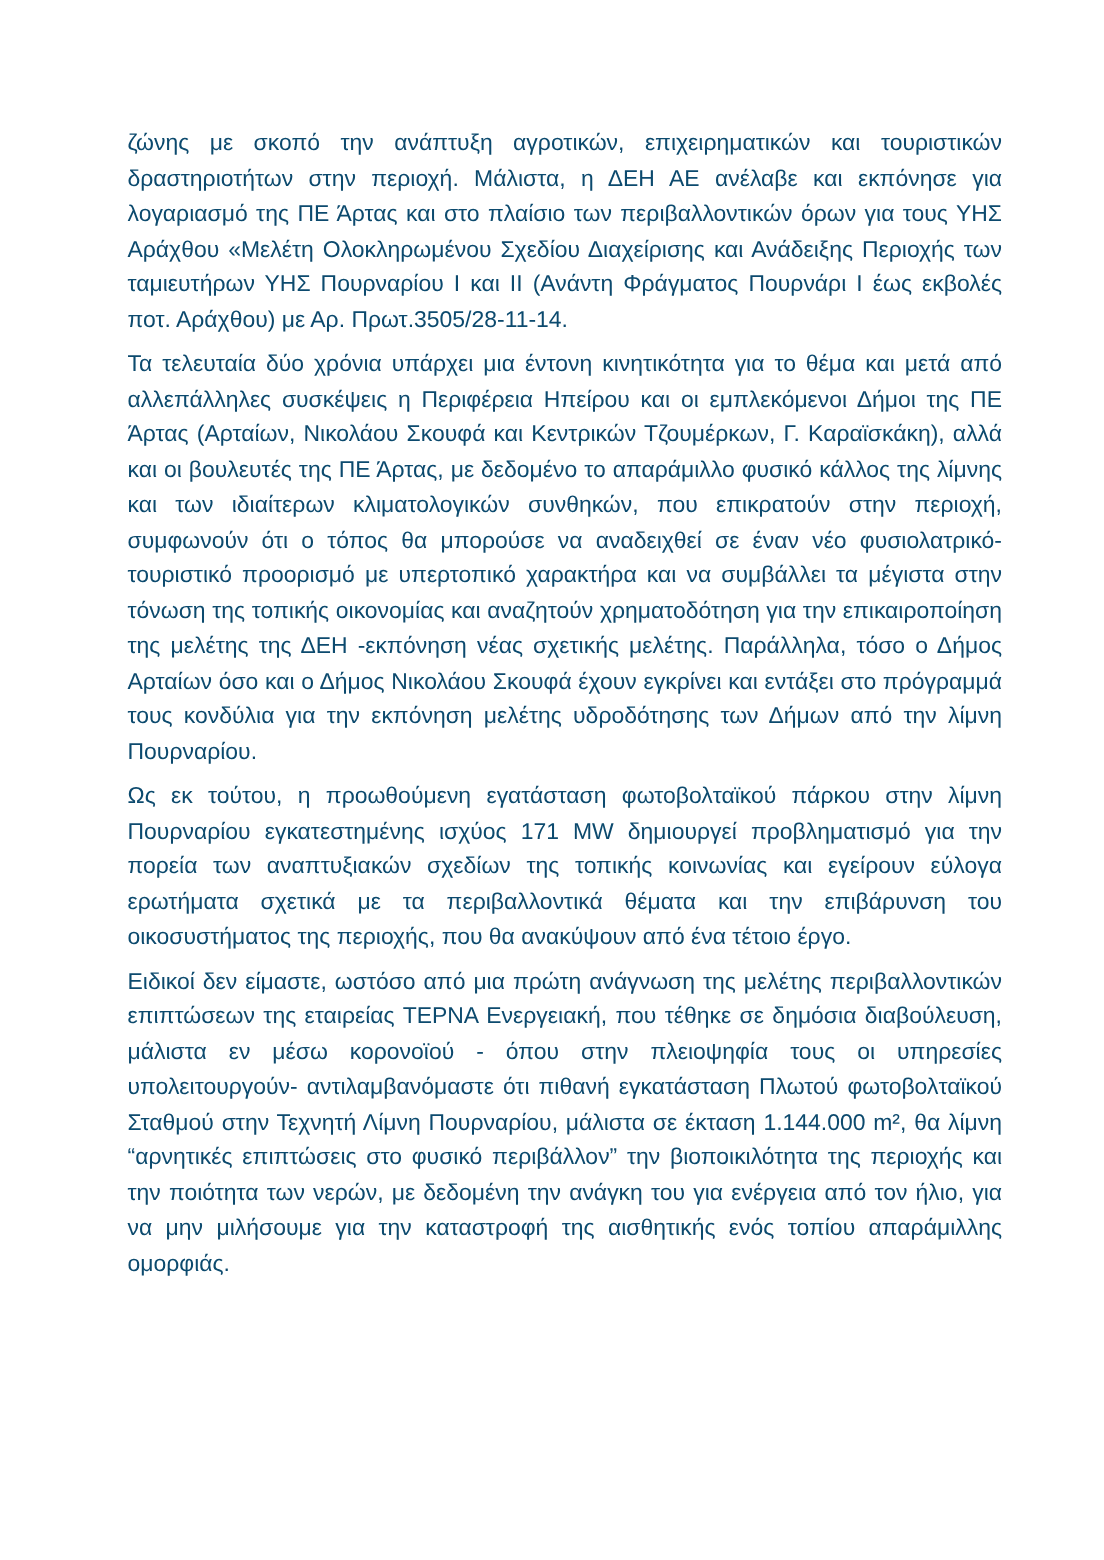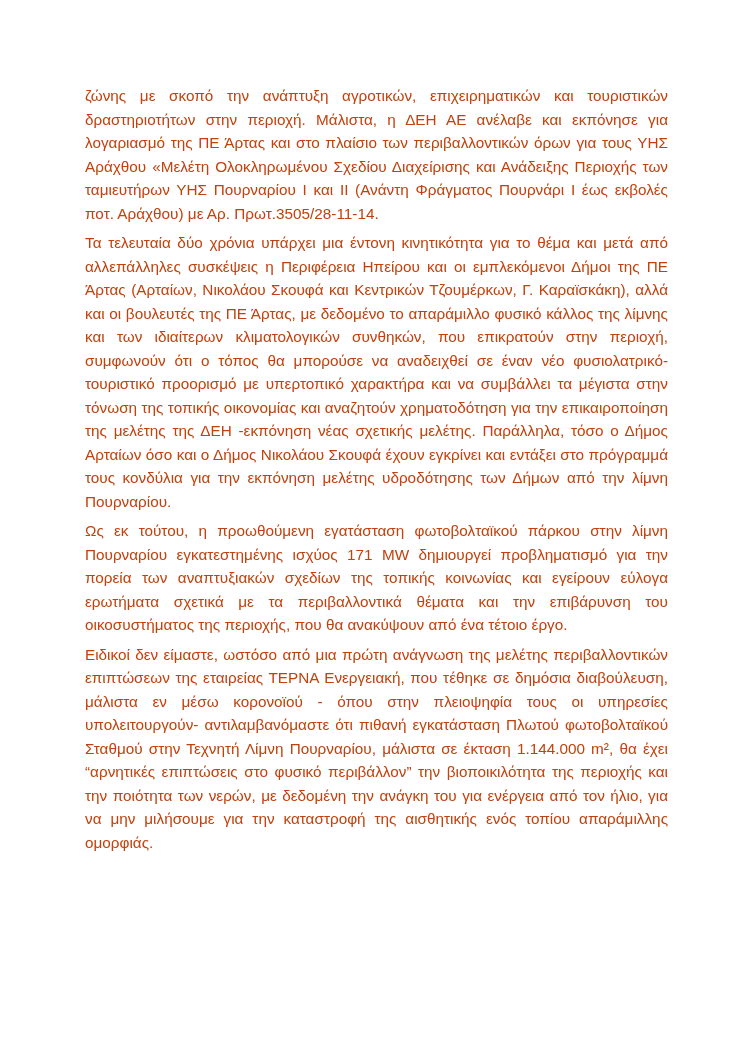--- a/index.html
+++ b/index.html
@@ -12,21 +12,21 @@
     height: 1040px;
     position: relative;
     font-family: "Liberation Sans", sans-serif;
     overflow: hidden;
   }
   .page {
     position: absolute;
     left: 85px;
     top: 84px;
     width: 583px;
-    color: #c2410c;
+    color: #0c4a6e;
     font-size: 15.3px;
     line-height: 23.5px;
     text-align: justify;
   }
   .para {
     margin: 0 0 6px 0;
     padding: 0;
   }
   .run { font-weight: normal; }
   .run.bold { font-weight: normal; margin-top: 16px; }
@@ -44,16 +44,16 @@
     <span class="run">Τα τελευταία δύο χρόνια υπάρχει μια έντονη κινητικότητα για το θέμα και μετά από αλλεπάλληλες συσκέψεις η Περιφέρεια Ηπείρου και οι εμπλεκόμενοι Δήμοι της ΠΕ Άρτας (Αρταίων, Νικολάου Σκουφά και Κεντρικών Τζουμέρκων, Γ. Καραϊσκάκη), αλλά και οι βουλευτές της ΠΕ Άρτας, με δεδομένο το απαράμιλλο φυσικό κάλλος της λίμνης και των ιδιαίτερων κλιματολογικών συνθηκών, που επικρατούν στην περιοχή, συμφωνούν ότι ο τόπος θα μπορούσε να αναδειχθεί σε έναν νέο φυσιολατρικό- τουριστικό προορισμό με υπερτοπικό χαρακτήρα και να συμβάλλει τα μέγιστα στην τόνωση της τοπικής οικονομίας  και αναζητούν χρηματοδότηση για την επικαιροποίηση της μελέτης της ΔΕΗ -εκπόνηση νέας σχετικής μελέτης. Παράλληλα, τόσο ο Δήμος Αρταίων όσο και ο Δήμος Νικολάου Σκουφά έχουν εγκρίνει και εντάξει στο πρόγραμμά τους κονδύλια για την εκπόνηση μελέτης υδροδότησης των Δήμων από την λίμνη Πουρναρίου.</span>
   </p>
 
   <p class="para">
     <span class="run">Ως εκ τούτου, η προωθούμενη εγατάσταση φωτοβολταϊκού πάρκου στην λίμνη Πουρναρίου εγκατεστημένης ισχύος 171 MW</span>
     <span class="run bold">δημιουργεί προβληματισμό για την πορεία των αναπτυξιακών σχεδίων της τοπικής κοινωνίας και εγείρουν εύλογα ερωτήματα σχετικά με τα περιβαλλοντικά θέματα και την επιβάρυνση του οικοσυστήματος της περιοχής, που θα ανακύψουν από ένα τέτοιο έργο.</span>
   </p>
 
   <p class="para">
     <span class="run">Ειδικοί δεν είμαστε, ωστόσο από μια πρώτη ανάγνωση της μελέτης περιβαλλοντικών επιπτώσεων της εταιρείας ΤΕΡΝΑ Ενεργειακή, που τέθηκε σε δημόσια διαβούλευση, μάλιστα εν μέσω κορονοϊού - όπου στην πλειοψηφία τους οι υπηρεσίες υπολειτουργούν- αντιλαμβανόμαστε ότι πιθανή εγκατάσταση Πλωτού φωτοβολταϊκού Σταθμού στην Τεχνητή Λίμνη Πουρναρίου, μάλιστα σε έκταση 1.144.000 m²,</span>
-    <span class="run bold">θα έχει “αρνητικές επιπτώσεις στο φυσικό περιβάλλον” την βιοποικιλότητα της περιοχής και την ποιότητα των νερών, με δεδομένη την ανάγκη του για ενέργεια από τον ήλιο, για να μην μιλήσουμε για την καταστροφή της αισθητικής ενός τοπίου απαράμιλλης ομορφιάς.</span>
+    <span class="run bold">θα λίμνη “αρνητικές επιπτώσεις στο φυσικό περιβάλλον” την βιοποικιλότητα της περιοχής και την ποιότητα των νερών, με δεδομένη την ανάγκη του για ενέργεια από τον ήλιο, για να μην μιλήσουμε για την καταστροφή της αισθητικής ενός τοπίου απαράμιλλης ομορφιάς.</span>
   </p>
 
 </div>
 
 </body></html>

